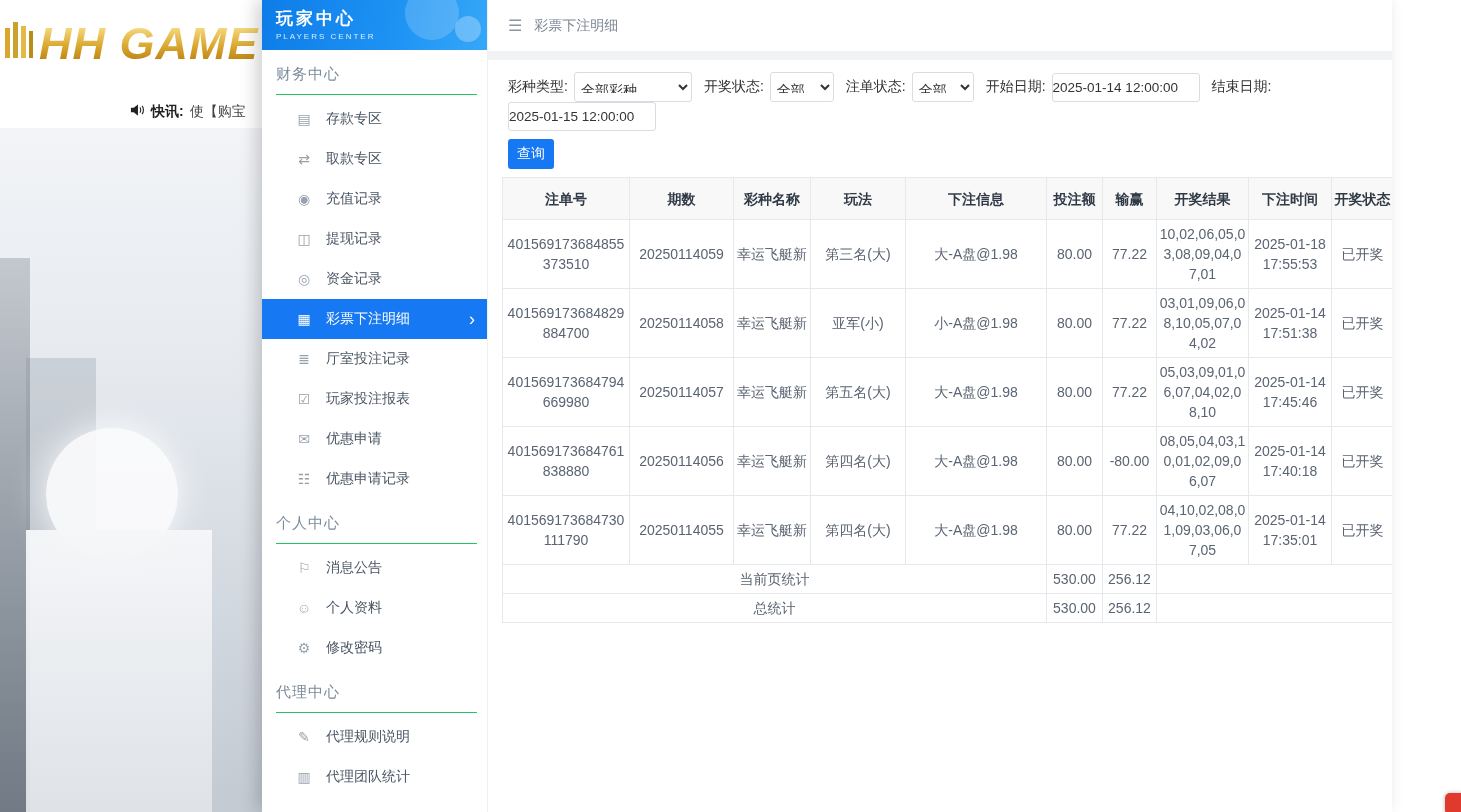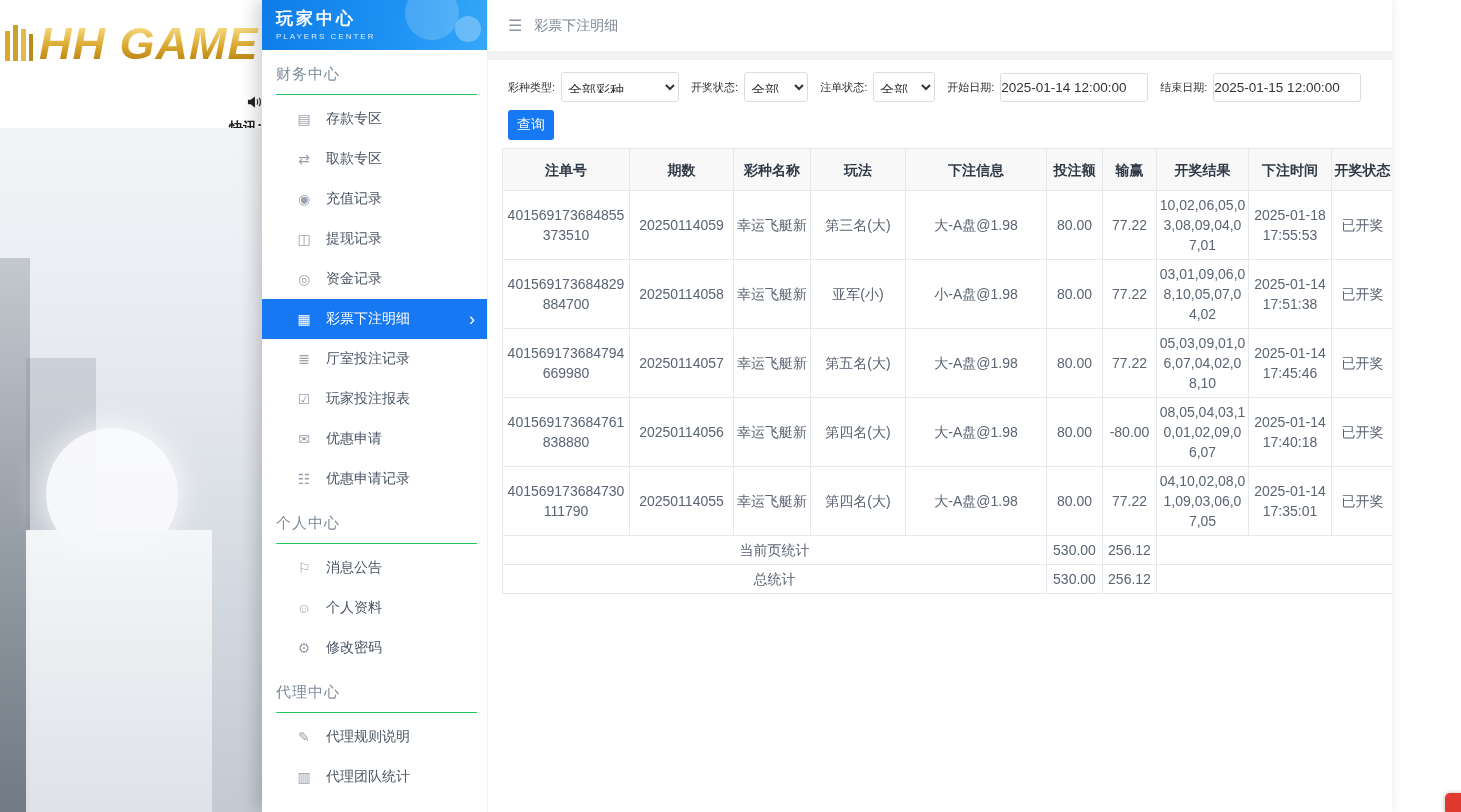--- a/index.html
+++ b/index.html
@@ -2,27 +2,27 @@
 <html><head>
 <meta charset="utf-8">
 <style>
   * { box-sizing: border-box; margin: 0; padding: 0; }
   html,body { width:1461px; height:812px; }
   body { font-family:"Liberation Sans","DejaVu Sans",sans-serif; background:#fff; overflow:hidden; }
   .stage { position:relative; width:1461px; height:812px; overflow:hidden; background:#fff; }
 
   
   .bg { position:absolute; inset:0; background:#fff; }
-  .logo { position:absolute; left:4px; top:18px; display:flex; align-items:center; gap:5px; }
+  .logo { position:absolute; left:4px; top:18px; display:flex; gap:5px; }
   .logo-text {
     font-size:45px; font-weight:700; font-style:italic; letter-spacing:1px; white-space:nowrap;
     background:linear-gradient(180deg,#f7dd85 15%,#d9a62e 55%,#b37c0d 90%);
     -webkit-background-clip:text; background-clip:text; -webkit-text-fill-color:transparent; color:#d0992a;
   }
-  .ticker { position:absolute; left:0; top:95px; width:262px; height:33px; background:#fff; display:flex; align-items:flex-end; padding-left:130px; gap:6px; overflow:hidden;flex-direction:column; }
+  .ticker { position:absolute; left:0; top:95px; width:262px; height:33px; background:#fff; display:flex; align-items:center; padding-left:130px; gap:6px; overflow:hidden; }
   .tk-label { font-size:14px; font-weight:700; color:#222; white-space:nowrap; }
   .tk-text { font-size:14px; color:#444; white-space:nowrap; }
   .scene { position:absolute; left:0; top:128px; width:262px; height:684px; overflow:hidden;
     background:linear-gradient(180deg,#f2f4f7 0%,#e6eaef 35%,#d2d8df 70%,#c3cad2 100%); }
   .tower { position:absolute; left:0; top:130px; width:30px; height:560px; background:linear-gradient(180deg,rgba(76,86,98,.25),rgba(58,68,80,.6)); }
   .midblock { position:absolute; left:26px; top:230px; width:70px; height:180px; background:rgba(120,130,142,.25); }
   .dome { position:absolute; left:46px; top:300px; width:132px; height:132px; border-radius:50%;
     background:rgba(252,252,253,.9); box-shadow:0 0 34px rgba(255,255,255,.9); }
   .dome-base { position:absolute; left:26px; top:402px; width:186px; height:282px;
     background:linear-gradient(180deg,rgba(246,247,249,.95),rgba(224,228,233,.95)); }
@@ -51,21 +51,21 @@
 
   
   .main { flex:1; min-width:0; display:flex; flex-direction:column; background:#f1f2f4; }
   .topbar { height:52px; flex:0 0 52px; background:#fff; display:flex; align-items:center; gap:12px;
     padding-left:20px; border-bottom:1px solid #f0f1f2; }
   .burger { font-size:16px; color:#8b95a1; cursor:pointer; }
   .tb-title { font-size:14px; color:#7c8694; }
   .content { flex:1; margin-top:8px; background:#fff; padding:12px 0 0 14px; overflow:hidden; }
 
   .filters { display:flex; align-items:center; flex-wrap:wrap; margin-left:6px; }
-  .f-label { font-size:11px; color:#333; margin:0 6px 0 12px; white-space:nowrap; }
+  .f-label { font-size:14px; color:#333; margin:0 6px 0 12px; white-space:nowrap; }
   .filters > .f-label:first-child { margin-left:0; }
   .f-select { height:30px; border:1px solid #d9dde3; border-radius:3px; background:#fff;
     font-size:14px; color:#333; padding:8px 2px; font-family:inherit; }
   .date-input { height:29px; width:148px; border:1px solid #d9dde3; border-radius:3px;
     padding:0 0; font-size:13.5px; color:#333; font-family:inherit; }
   .search-btn { display:block; margin:8px 4px 0 6px; width:46px; height:30px; border:none; border-radius:3px;
     background:#1678f2; color:#fff; font-size:14px; cursor:pointer; font-family:inherit; }
 
   .bet-table { margin-top:8px; border-collapse:collapse; table-layout:fixed; width:950px;
     font-size:14px; color:#5a6472; }

